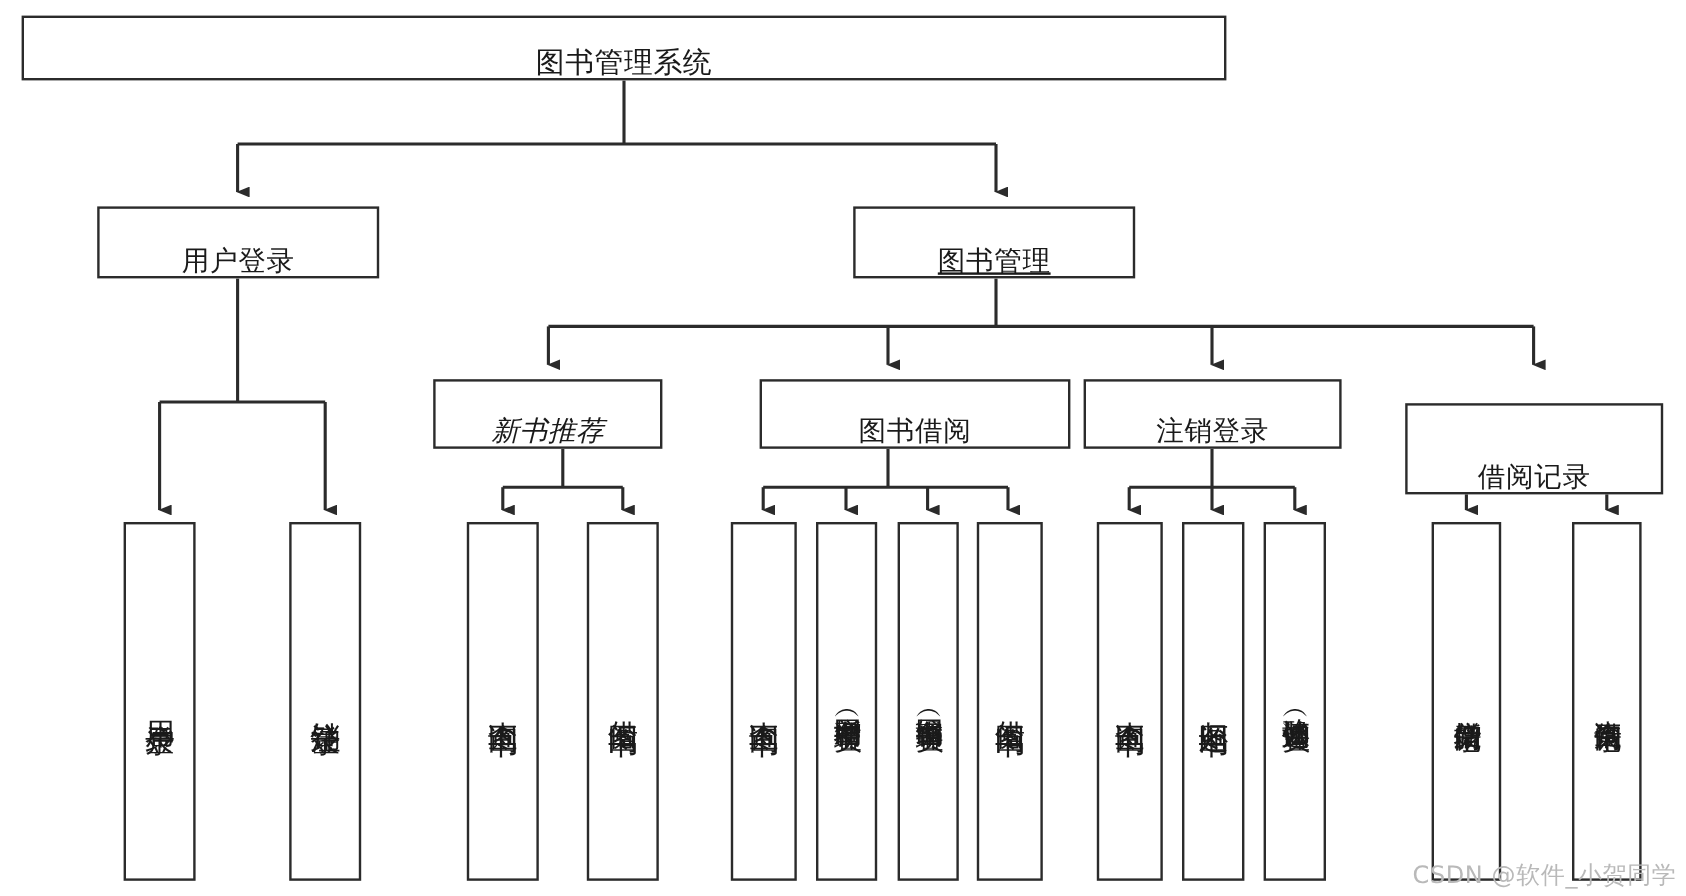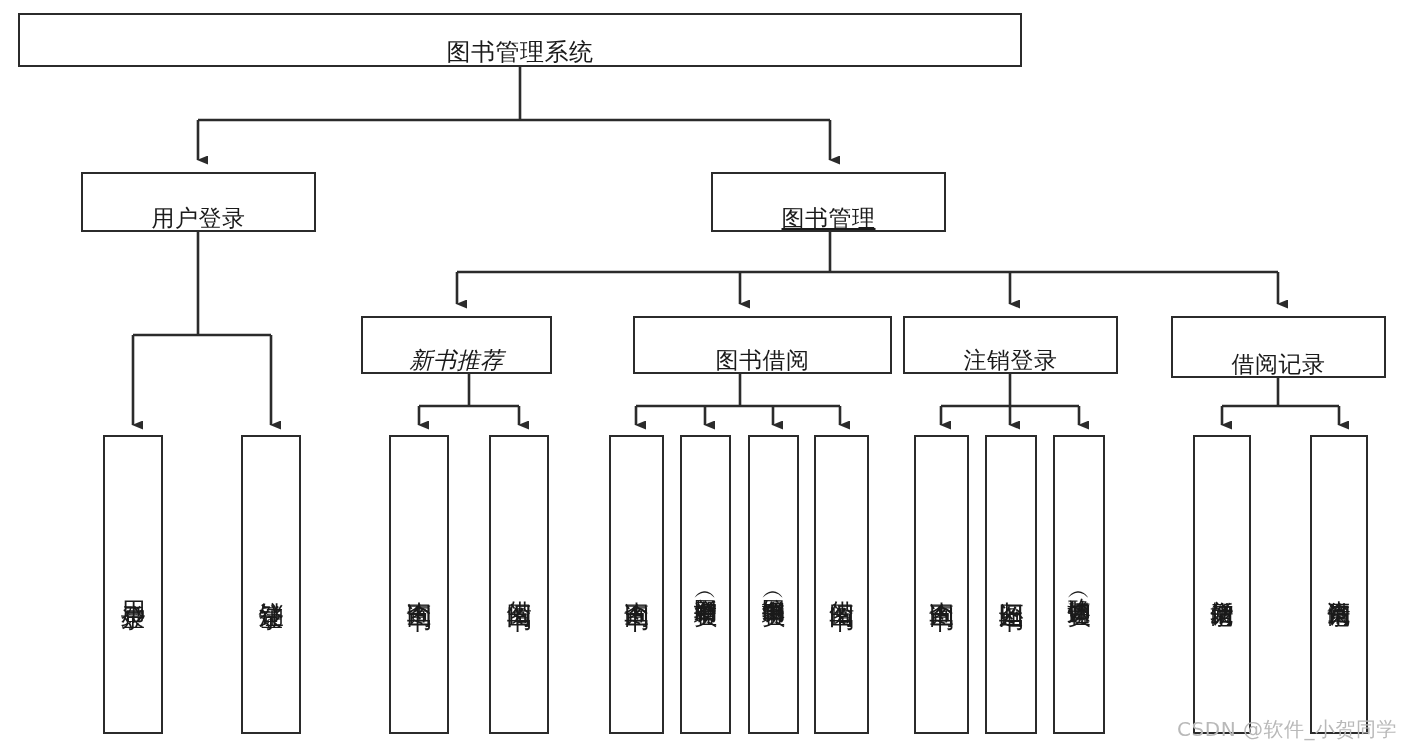--- a/index.html
+++ b/index.html
@@ -149,21 +149,21 @@
 
   <div class="node h" style="left:361px; top:316px; width:191px; height:58px;font-style:italic;">
     <span class="label">新书推荐</span>
   </div>
   <div class="node h" style="left:633px; top:316px; width:259px; height:58px;">
     <span class="label">图书借阅</span>
   </div>
   <div class="node h" style="left:903px; top:316px; width:215px; height:58px;">
     <span class="label">注销登录</span>
   </div>
-  <div class="node h" style="left:1171px; top:316px; width:215px; height:62px;">
+  <div class="node h" style="left:1171px; top:336px; width:215px; height:76px;">
     <span class="label">借阅记录</span>
   </div>
 
   <div class="node v" style="left:103px; top:435px; width:60px; height:299px;">
     <span class="label">用户登录</span>
   </div>
   <div class="node v" style="left:241px; top:435px; width:60px; height:299px;">
     <span class="label">注销登录</span>
   </div>
 

